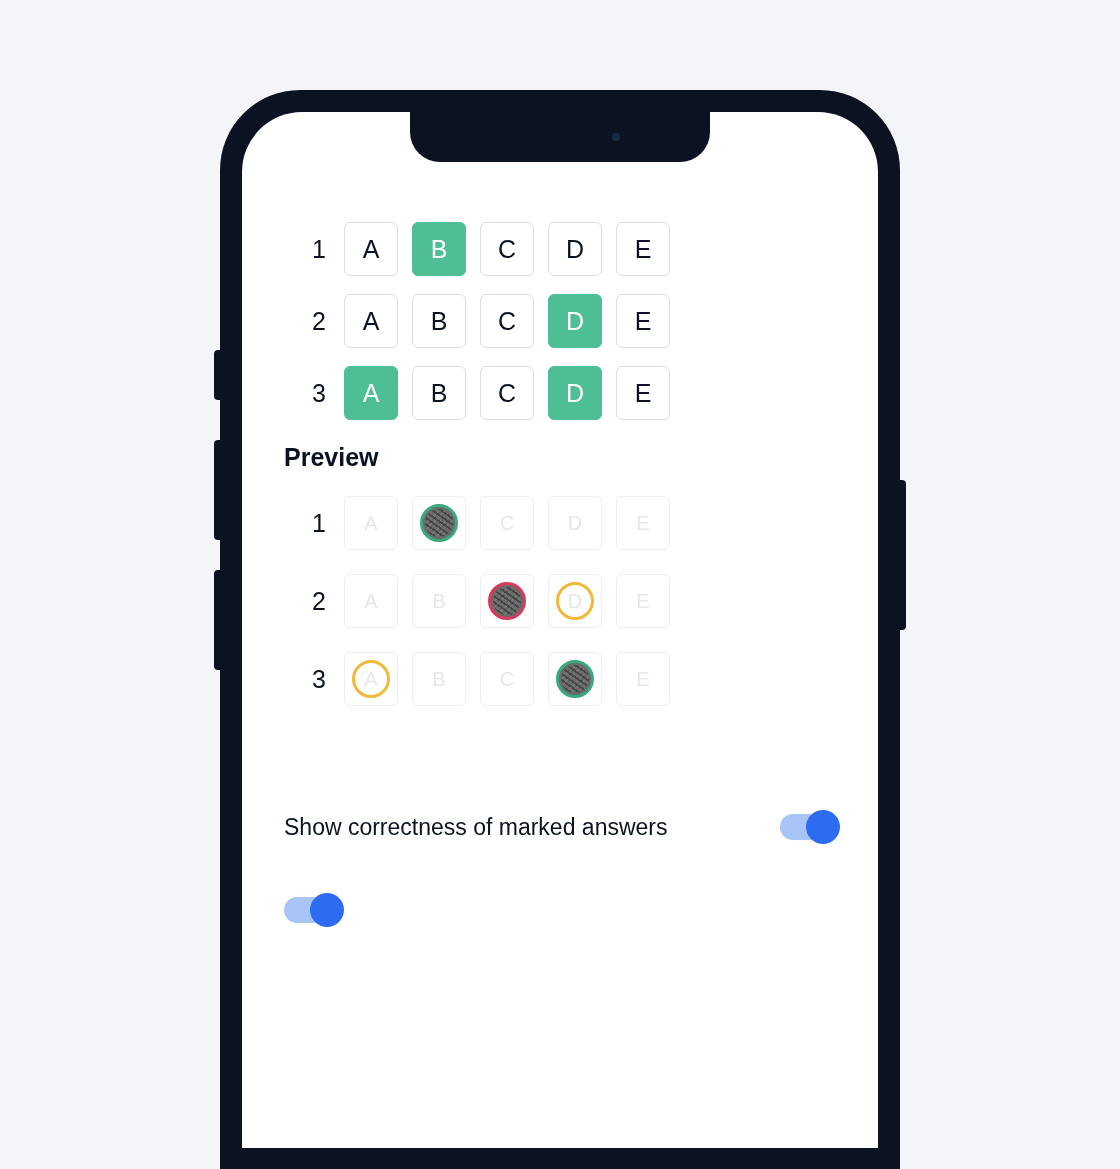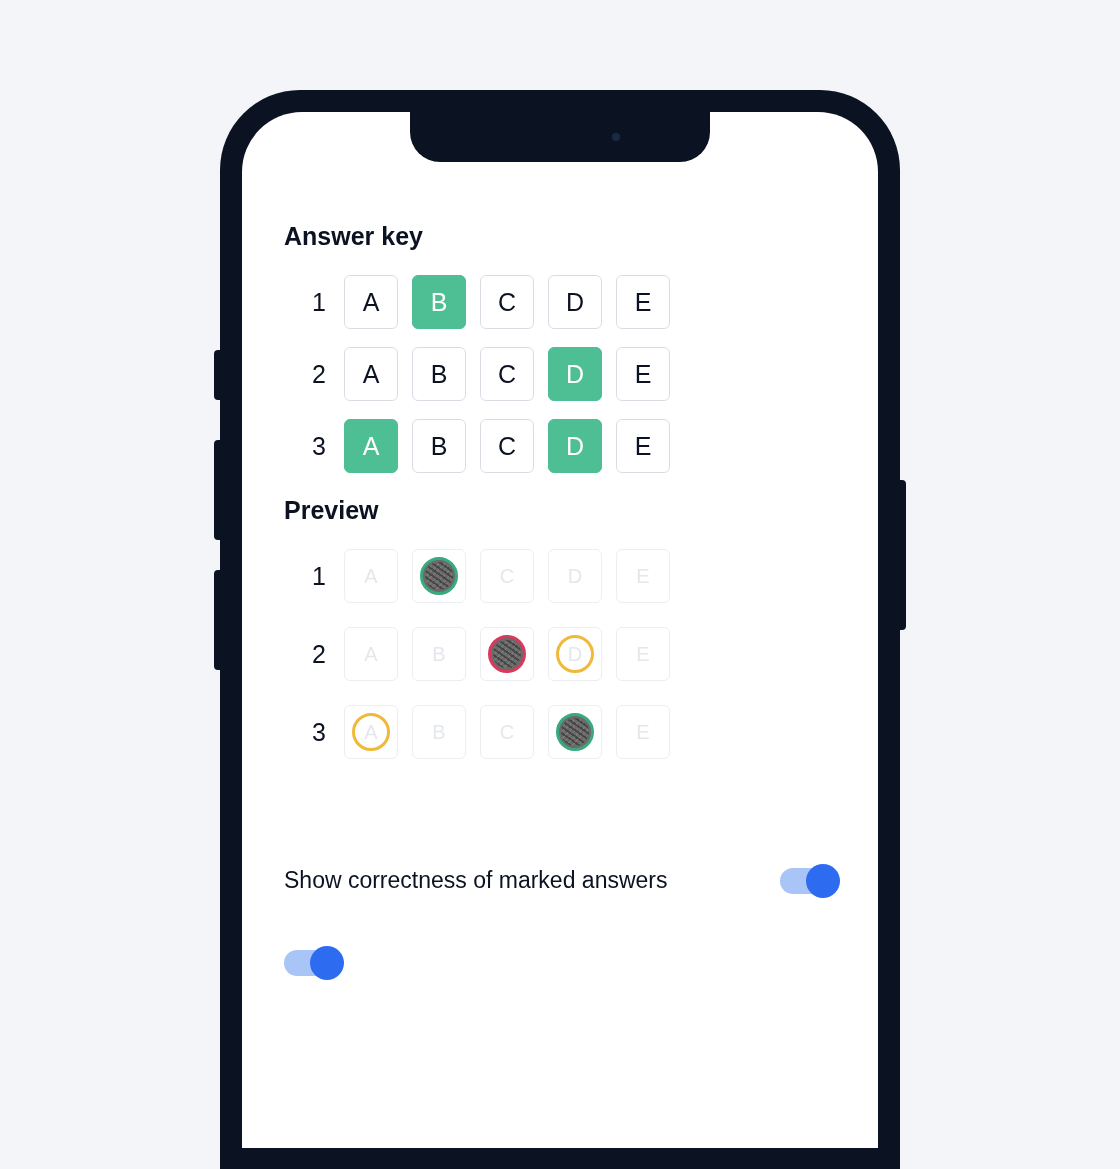--- a/index.html
+++ b/index.html
@@ -147,21 +147,21 @@
       position: absolute;
       inset: 2px;
       border-radius: 50%;
       background:
         repeating-linear-gradient(35deg, rgba(0,0,0,0.35) 0 2px, transparent 2px 5px),
         repeating-linear-gradient(-45deg, rgba(255,255,255,0.1) 0 1px, transparent 1px 4px);
     }
     .settings { margin-top: 80px; }
     .setting-row {
       display: flex;
-      align-items: flex-end;
+      align-items: flex-start;
       justify-content: space-between;
       padding: 28px 0;
     }
     .setting-label {
       font-size: 23px;
       color: #0b1221;
     }
     .toggle {
       width: 56px;
       height: 26px;
@@ -187,21 +187,20 @@
   <div class="phone-button-left b1"></div>
   <div class="phone-button-left b2"></div>
   <div class="phone-button-left b3"></div>
   <div class="phone-button-right"></div>
 
   <div class="screen">
     <div class="notch">
       <div class="dot"></div>
     </div>
 
-    <div class="section-title">Answer key</div>
     <div id="answer-key-grid">
         <div class="answer-row">
           <div class="row-num">1</div>
           <div class="key-box">A</div>
           <div class="key-box selected">B</div>
           <div class="key-box">C</div>
           <div class="key-box">D</div>
           <div class="key-box">E</div>
         </div>
         <div class="answer-row">

